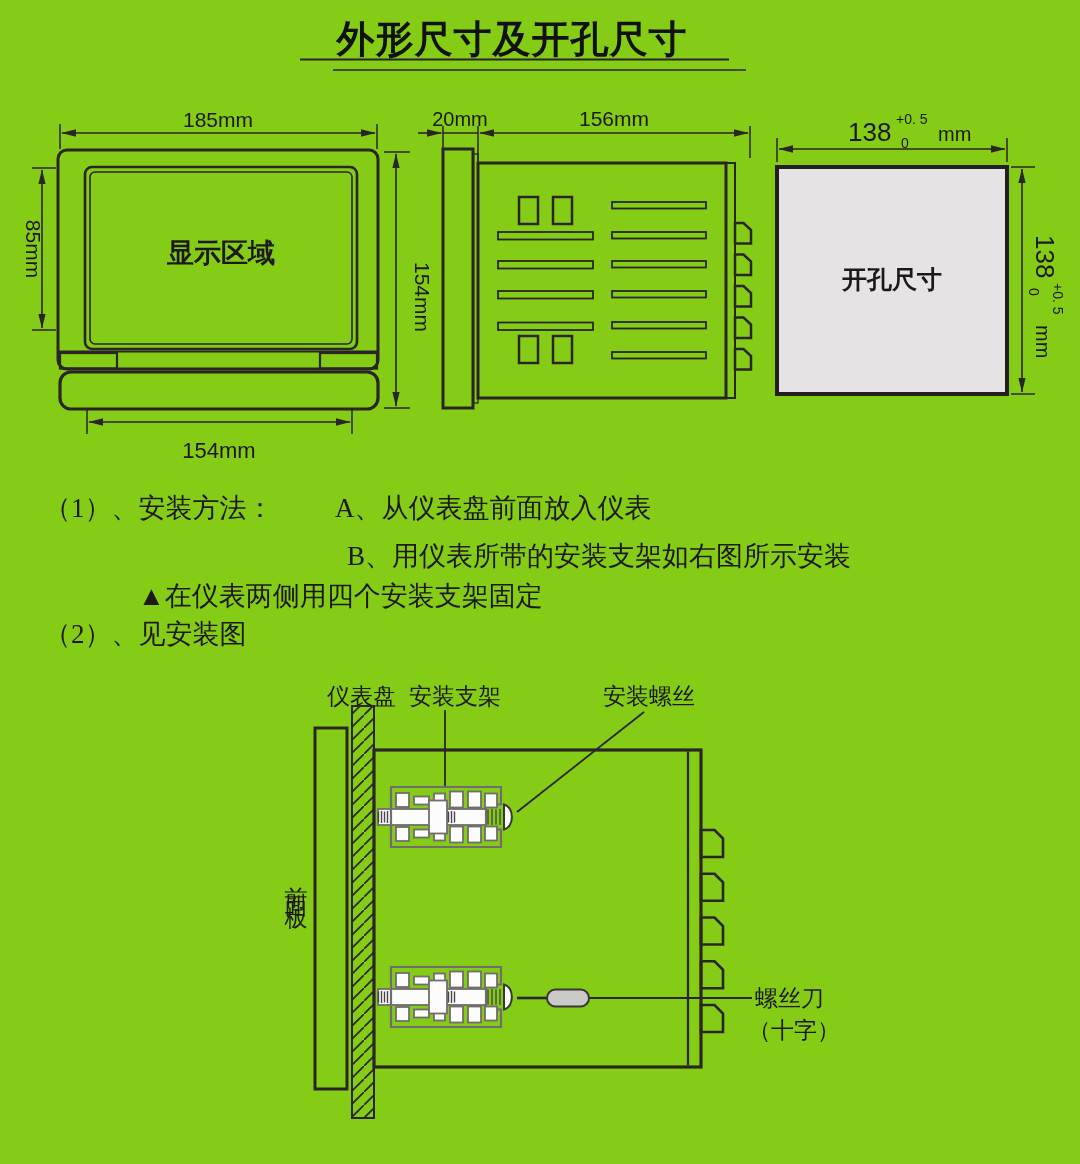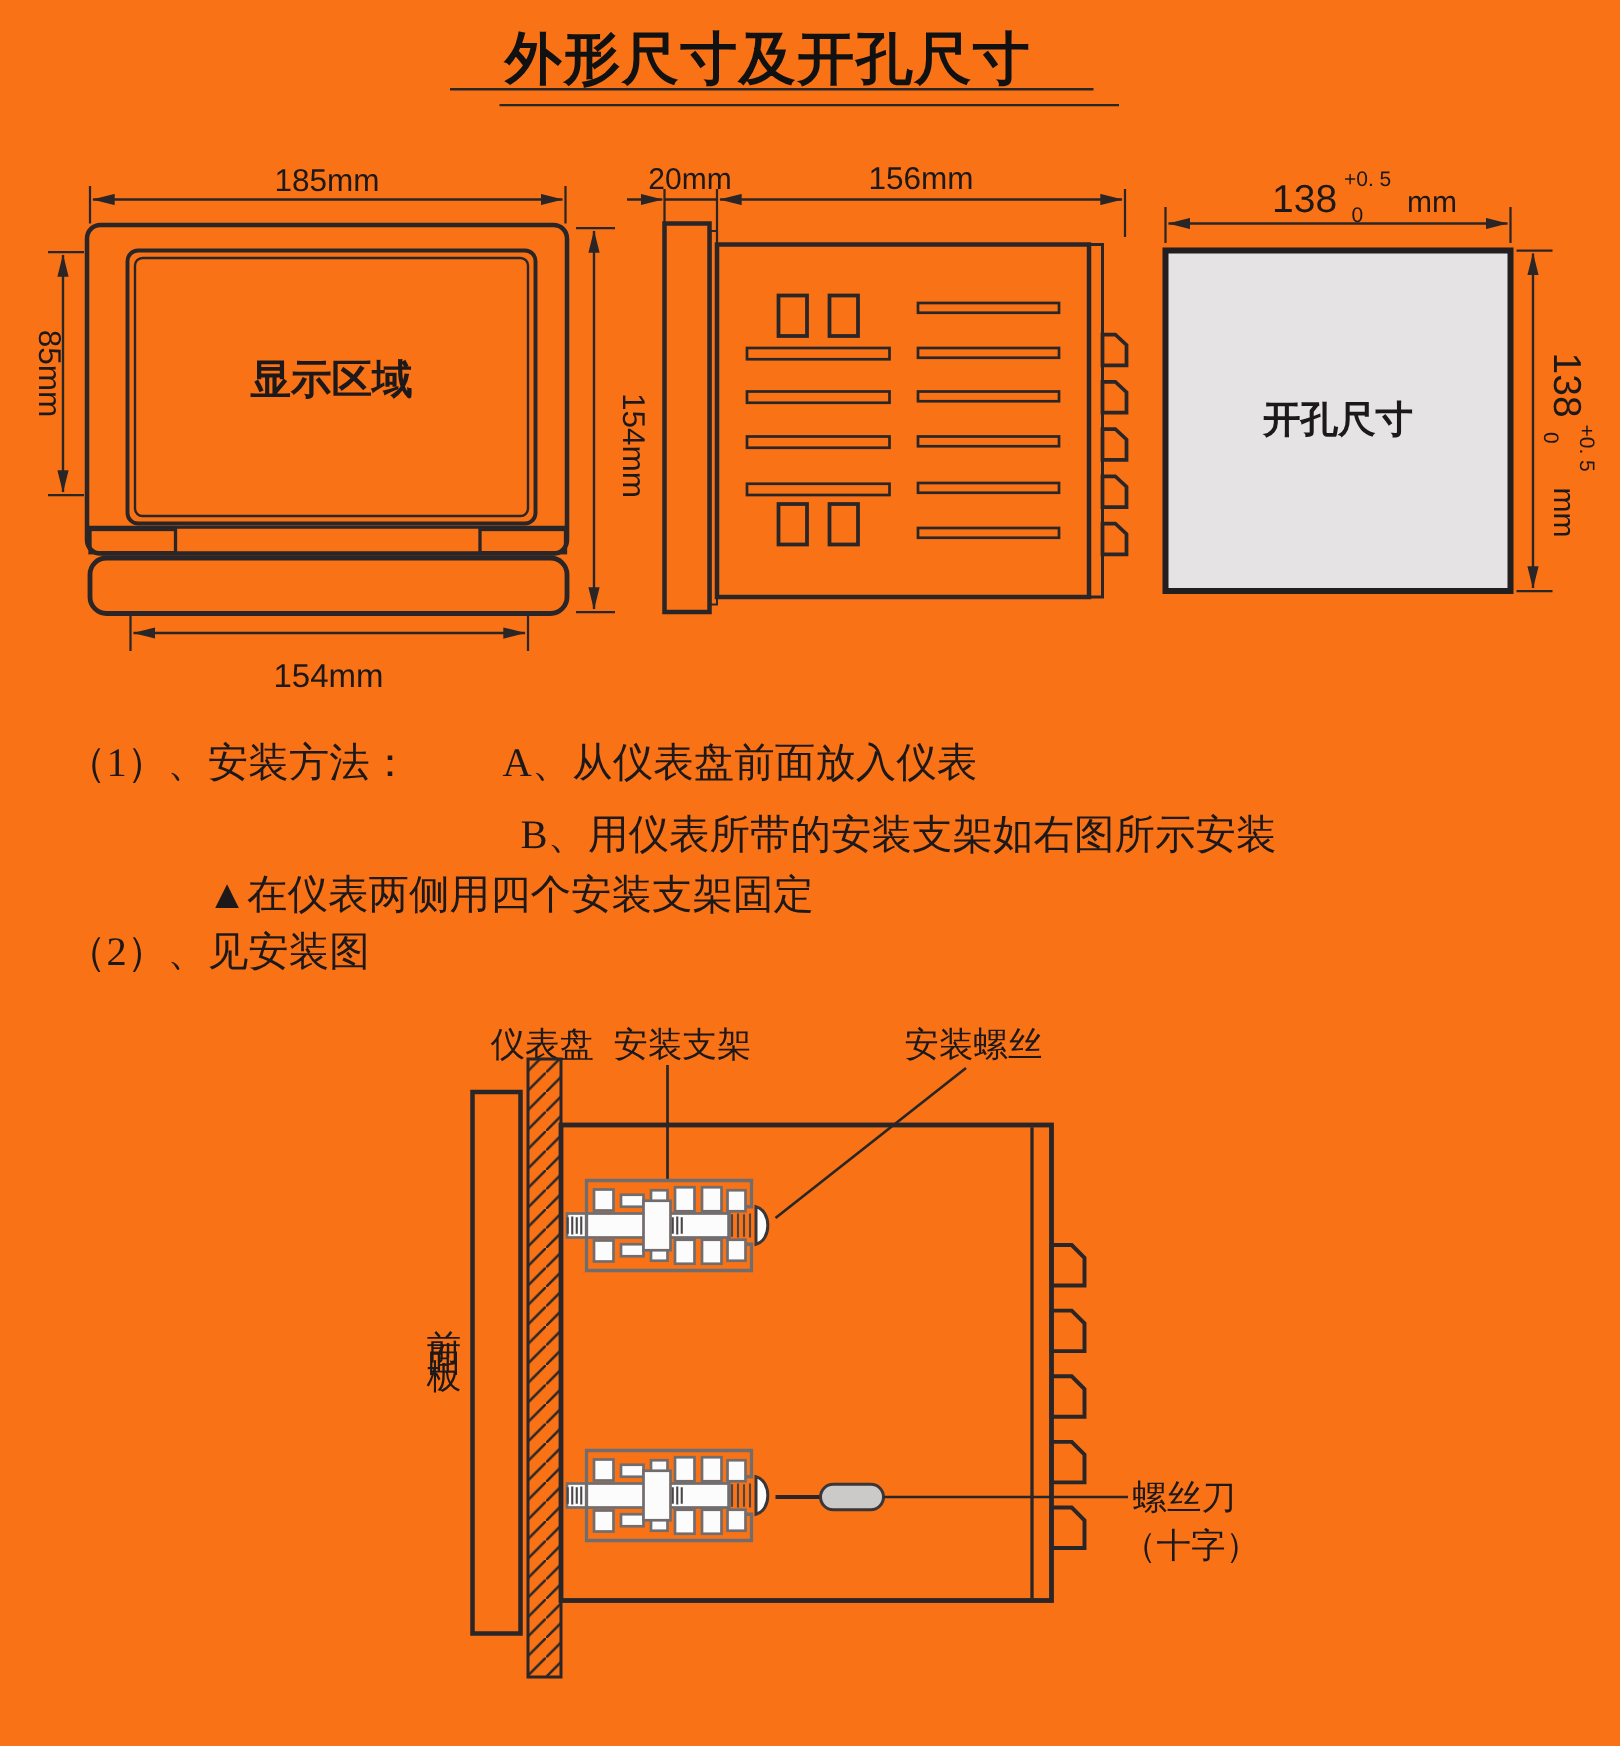--- a/index.html
+++ b/index.html
@@ -1,20 +1,20 @@
 <!DOCTYPE html>
 <html><head>
 <meta charset="utf-8">
 <style>
   html,body{margin:0;padding:0;}
   body{background:#d8d6d6;}
   .page{
     position:relative;
     width:1080px;height:1164px;
-    background:#f97316;
+    background:#84cc16;
     margin:0 auto;
     overflow:hidden;
   }
   svg{display:block;}
   .ln{stroke:#2a2526;fill:none;}
   .dimline{stroke:#2a2526;stroke-width:1.6;fill:none;marker-start:url(#arr);marker-end:url(#arr);}
   .dimhalf{stroke:#2a2526;stroke-width:1.6;fill:none;marker-end:url(#arr);}
   .tick{stroke:#2a2526;stroke-width:1.5;fill:none;}
   .leader{stroke:#2a2526;stroke-width:1.8;fill:none;}
   .dimtxt{font-family:"Liberation Sans","DejaVu Sans",sans-serif;fill:#1d1819;}

